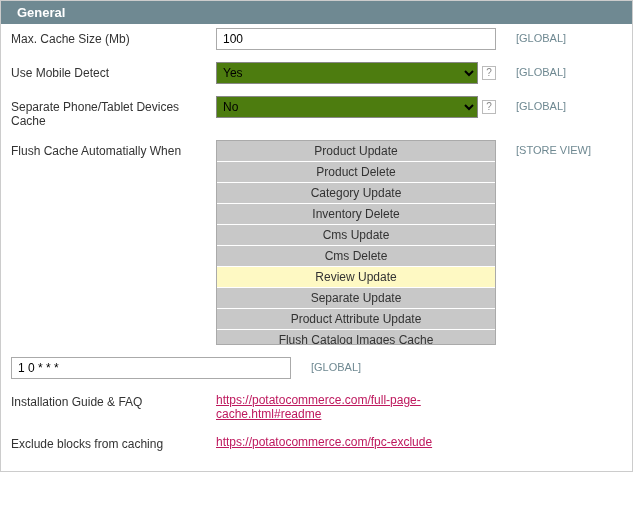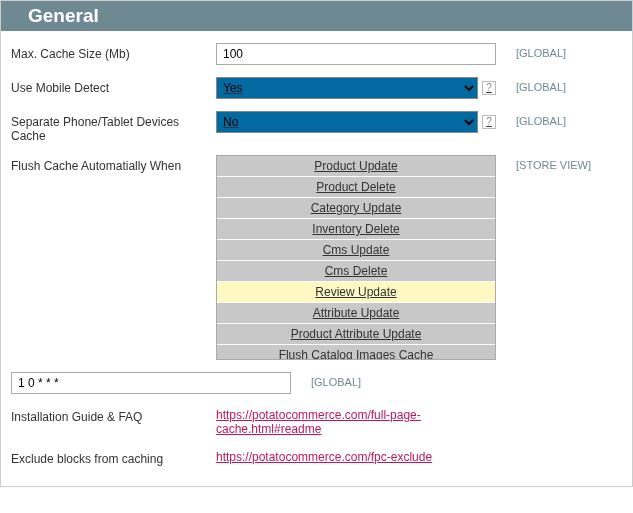--- a/index.html
+++ b/index.html
@@ -1,25 +1,25 @@
 <!DOCTYPE html>
 <html><head>
 <meta charset="utf-8">
 <style>
   * { box-sizing: border-box; margin: 0; padding: 0; }
   body { font-family: Arial, sans-serif; font-size: 12px; color: #333; background: #fff; }
   .panel { width: 633px; border: 1px solid #ccc; background: #fff; }
-  .panel-header { background: #6f8992; color: #fff; font-weight: bold; padding: 4px 27px; font-size: 19px; }
-  .panel-body { padding: 12px 10px 20px 10px; }
+  .panel-header { background: #6f8992; color: #fff; font-weight: bold; padding: 4px 16px; font-size: 13px; }
+  .panel-body { padding: 4px 10px 20px 10px; }
   .row { display: flex; align-items: flex-start; margin-bottom: 12px; }
   .label { width: 205px; flex-shrink: 0; padding-top: 4px; color: #333; }
-  .control { width: 280px; flex-shrink: 0; text-decoration: underline; }
+  .control { width: 280px; flex-shrink: 0; }
   .scope { flex: 1; text-align: left; padding-left: 20px; font-size: 11px; color: #6f8992; padding-top: 4px; }
   input[type="text"] { width: 100%; height: 22px; border: 1px solid #aaa; padding: 2px 6px; font-size: 12px; font-family: inherit; }
-  select.dropdown { width: 100%; height: 22px; border: 1px solid #888; background: #0369a1; font-size: 12px; padding: 1px 2px; font-family: inherit; }
+  select.dropdown { width: 100%; height: 22px; border: 1px solid #888; background: #4d7c0f; font-size: 12px; padding: 1px 2px; font-family: inherit; }
   .help { display: inline-block; width: 14px; height: 14px; border: 1px solid #bbb; color: #888; font-size: 10px; text-align: center; line-height: 12px; margin-left: 4px; vertical-align: middle; cursor: help; }
   .selectwrap { display: flex; align-items: center; }
   .selectwrap select { flex: 1; }
   .multiselect { width: 100%; height: 205px; border: 1px solid #aaa; overflow-y: scroll; background: #fff; }
   .multiselect .opt { padding: 3px 6px; background: #c8c8c8; border-bottom: 1px solid #fff; cursor: pointer; font-size: 12px; text-align: center; }
   .multiselect .opt.sel { background: #fef9c3; }
   a.link { color: #be185d; text-decoration: underline; }
   .linkctl { padding-top: 2px; }
 </style>
 </head>
@@ -65,21 +65,21 @@
       <div class="label">Flush Cache Automatially When</div>
       <div class="control">
         <div class="multiselect" id="flush-list">
             <div class="opt">Product Update</div>
             <div class="opt">Product Delete</div>
             <div class="opt">Category Update</div>
             <div class="opt">Inventory Delete</div>
             <div class="opt">Cms Update</div>
             <div class="opt">Cms Delete</div>
             <div class="opt sel">Review Update</div>
-            <div class="opt">Attribute Update</div>
+            <div class="opt">Separate Update</div>
             <div class="opt">Product Attribute Update</div>
             <div class="opt">Flush Catalog Images Cache</div>
           </div>
       </div>
       <div class="scope">[STORE VIEW]</div>
     </div>
 
     <div class="row">
       <div class="control">
         <input type="text" value="1 0 * * *" style="">

